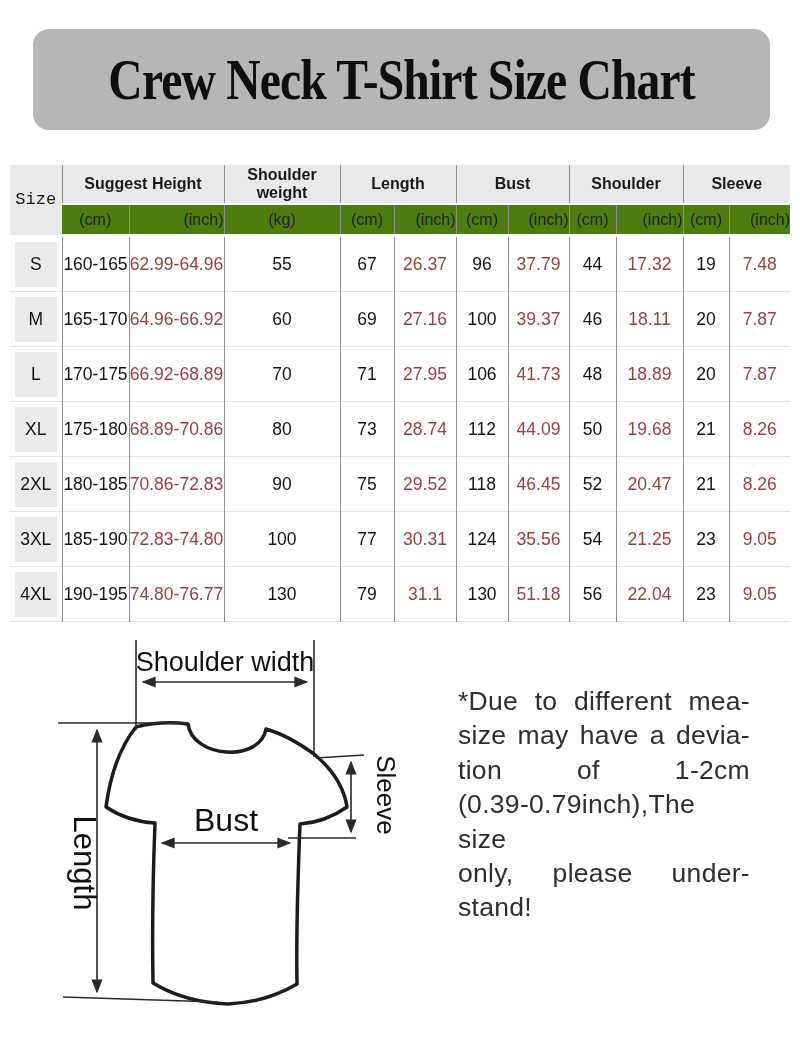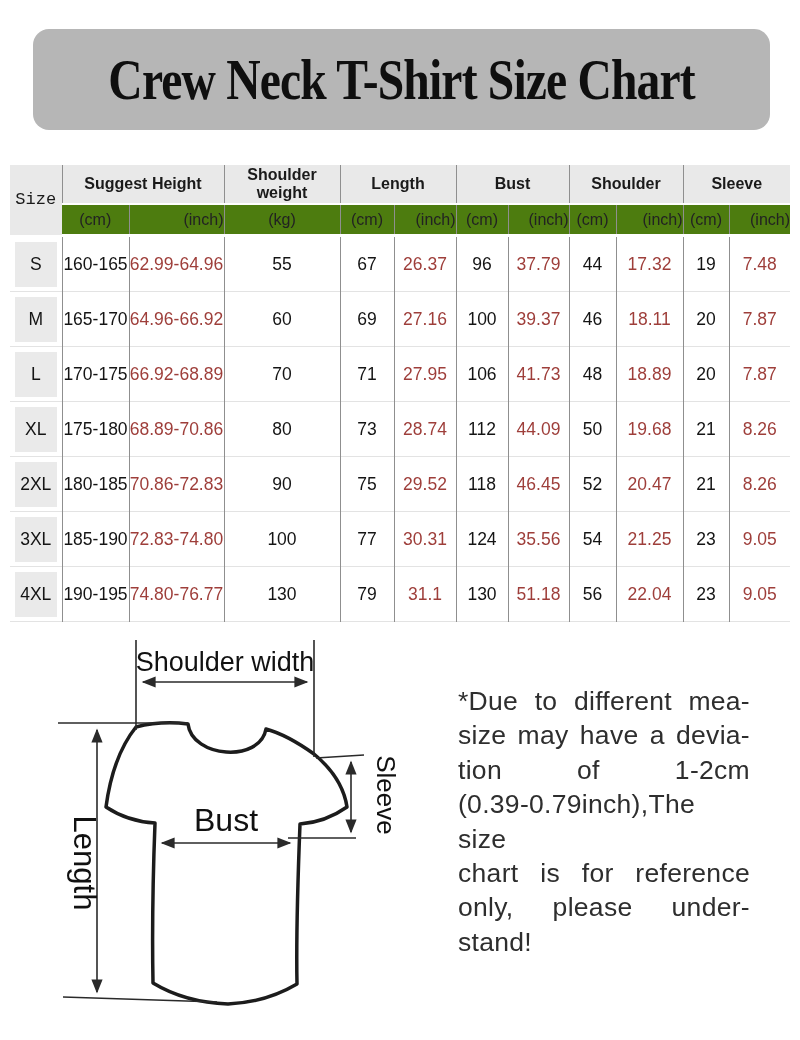--- a/index.html
+++ b/index.html
@@ -271,16 +271,15 @@
   <line class="dim" x1="258" y1="203" x2="326" y2="203"></line>
   <line class="dim" x1="321" y1="127" x2="321" y2="197" marker-start="url(#arr)" marker-end="url(#arr)"></line>
   <text class="dim-label" x="347" y="160" font-size="26" text-anchor="middle" transform="rotate(90 347 160)">Sleeve</text>
 </svg>
 
 <div class="note">
   <div class="line">*Due to different mea-</div>
   <div class="line">size may have a devia-</div>
   <div class="line">tion of 1-2cm</div>
   <div class="line">(0.39-0.79inch),The size</div>
-  <div class="line">chart is for reference</div>
   <div class="line">only, please under-</div>
   <div class="line last">stand!</div>
 </div>
 
 </body></html>

